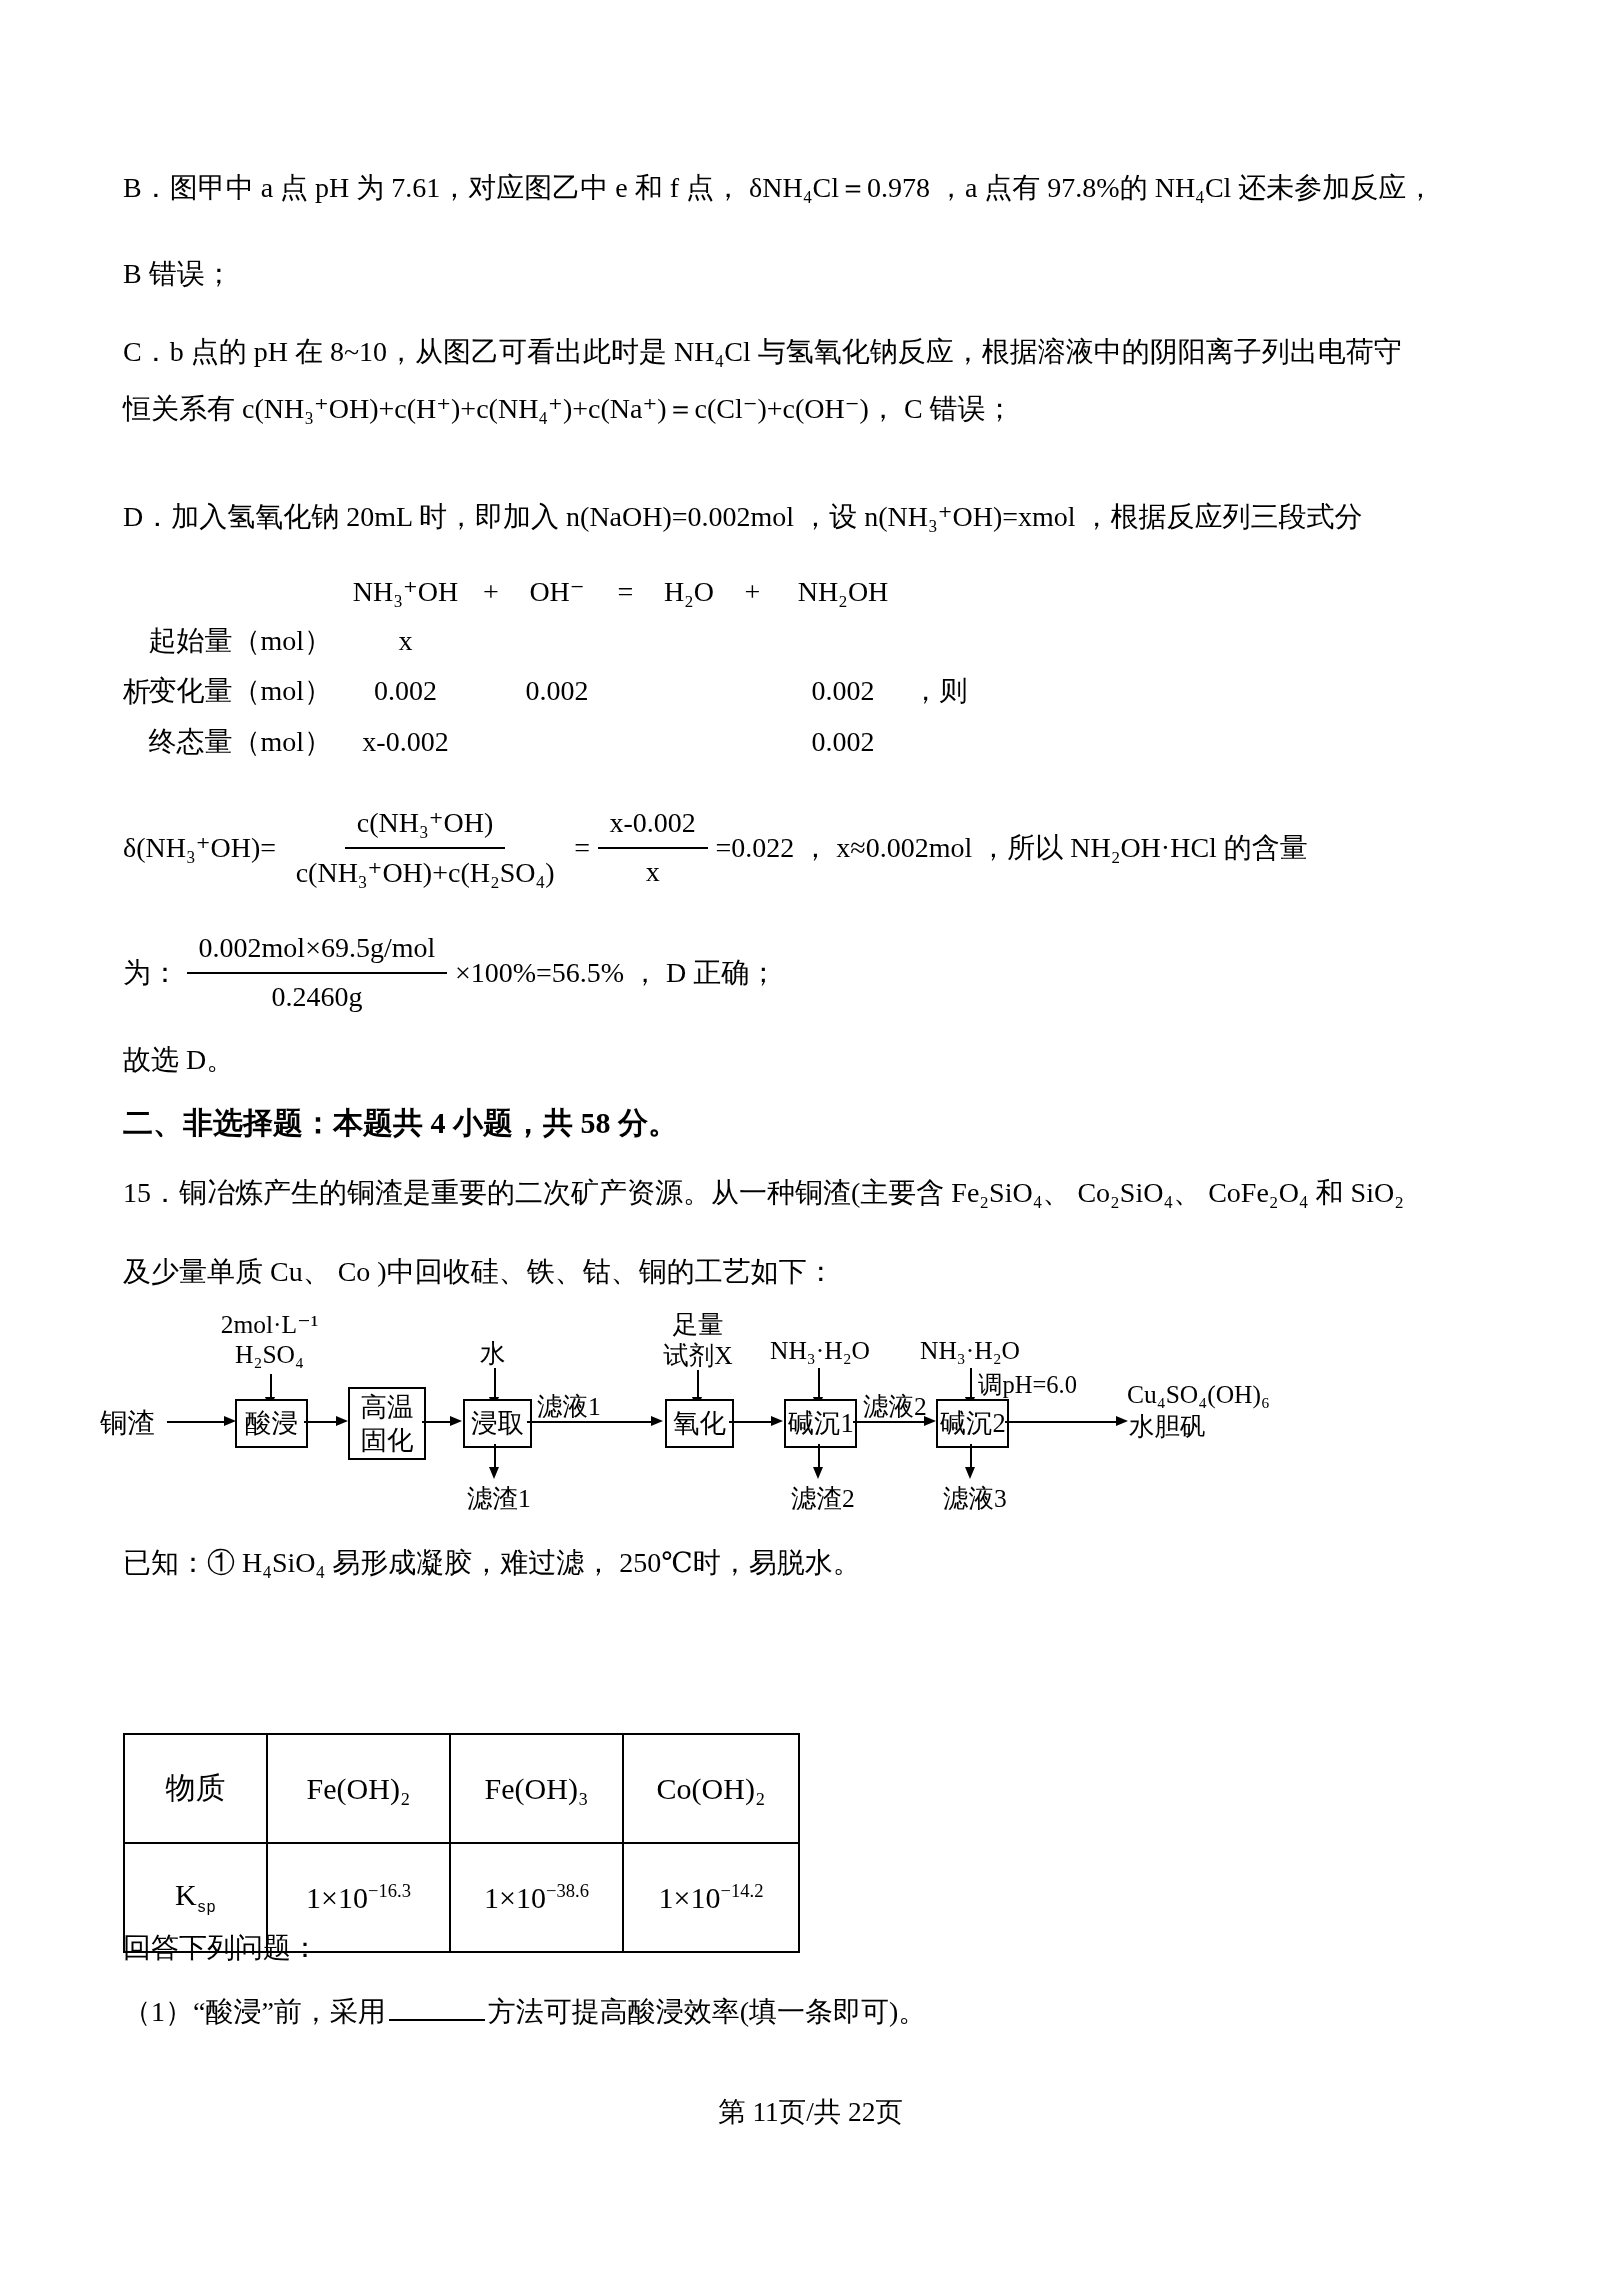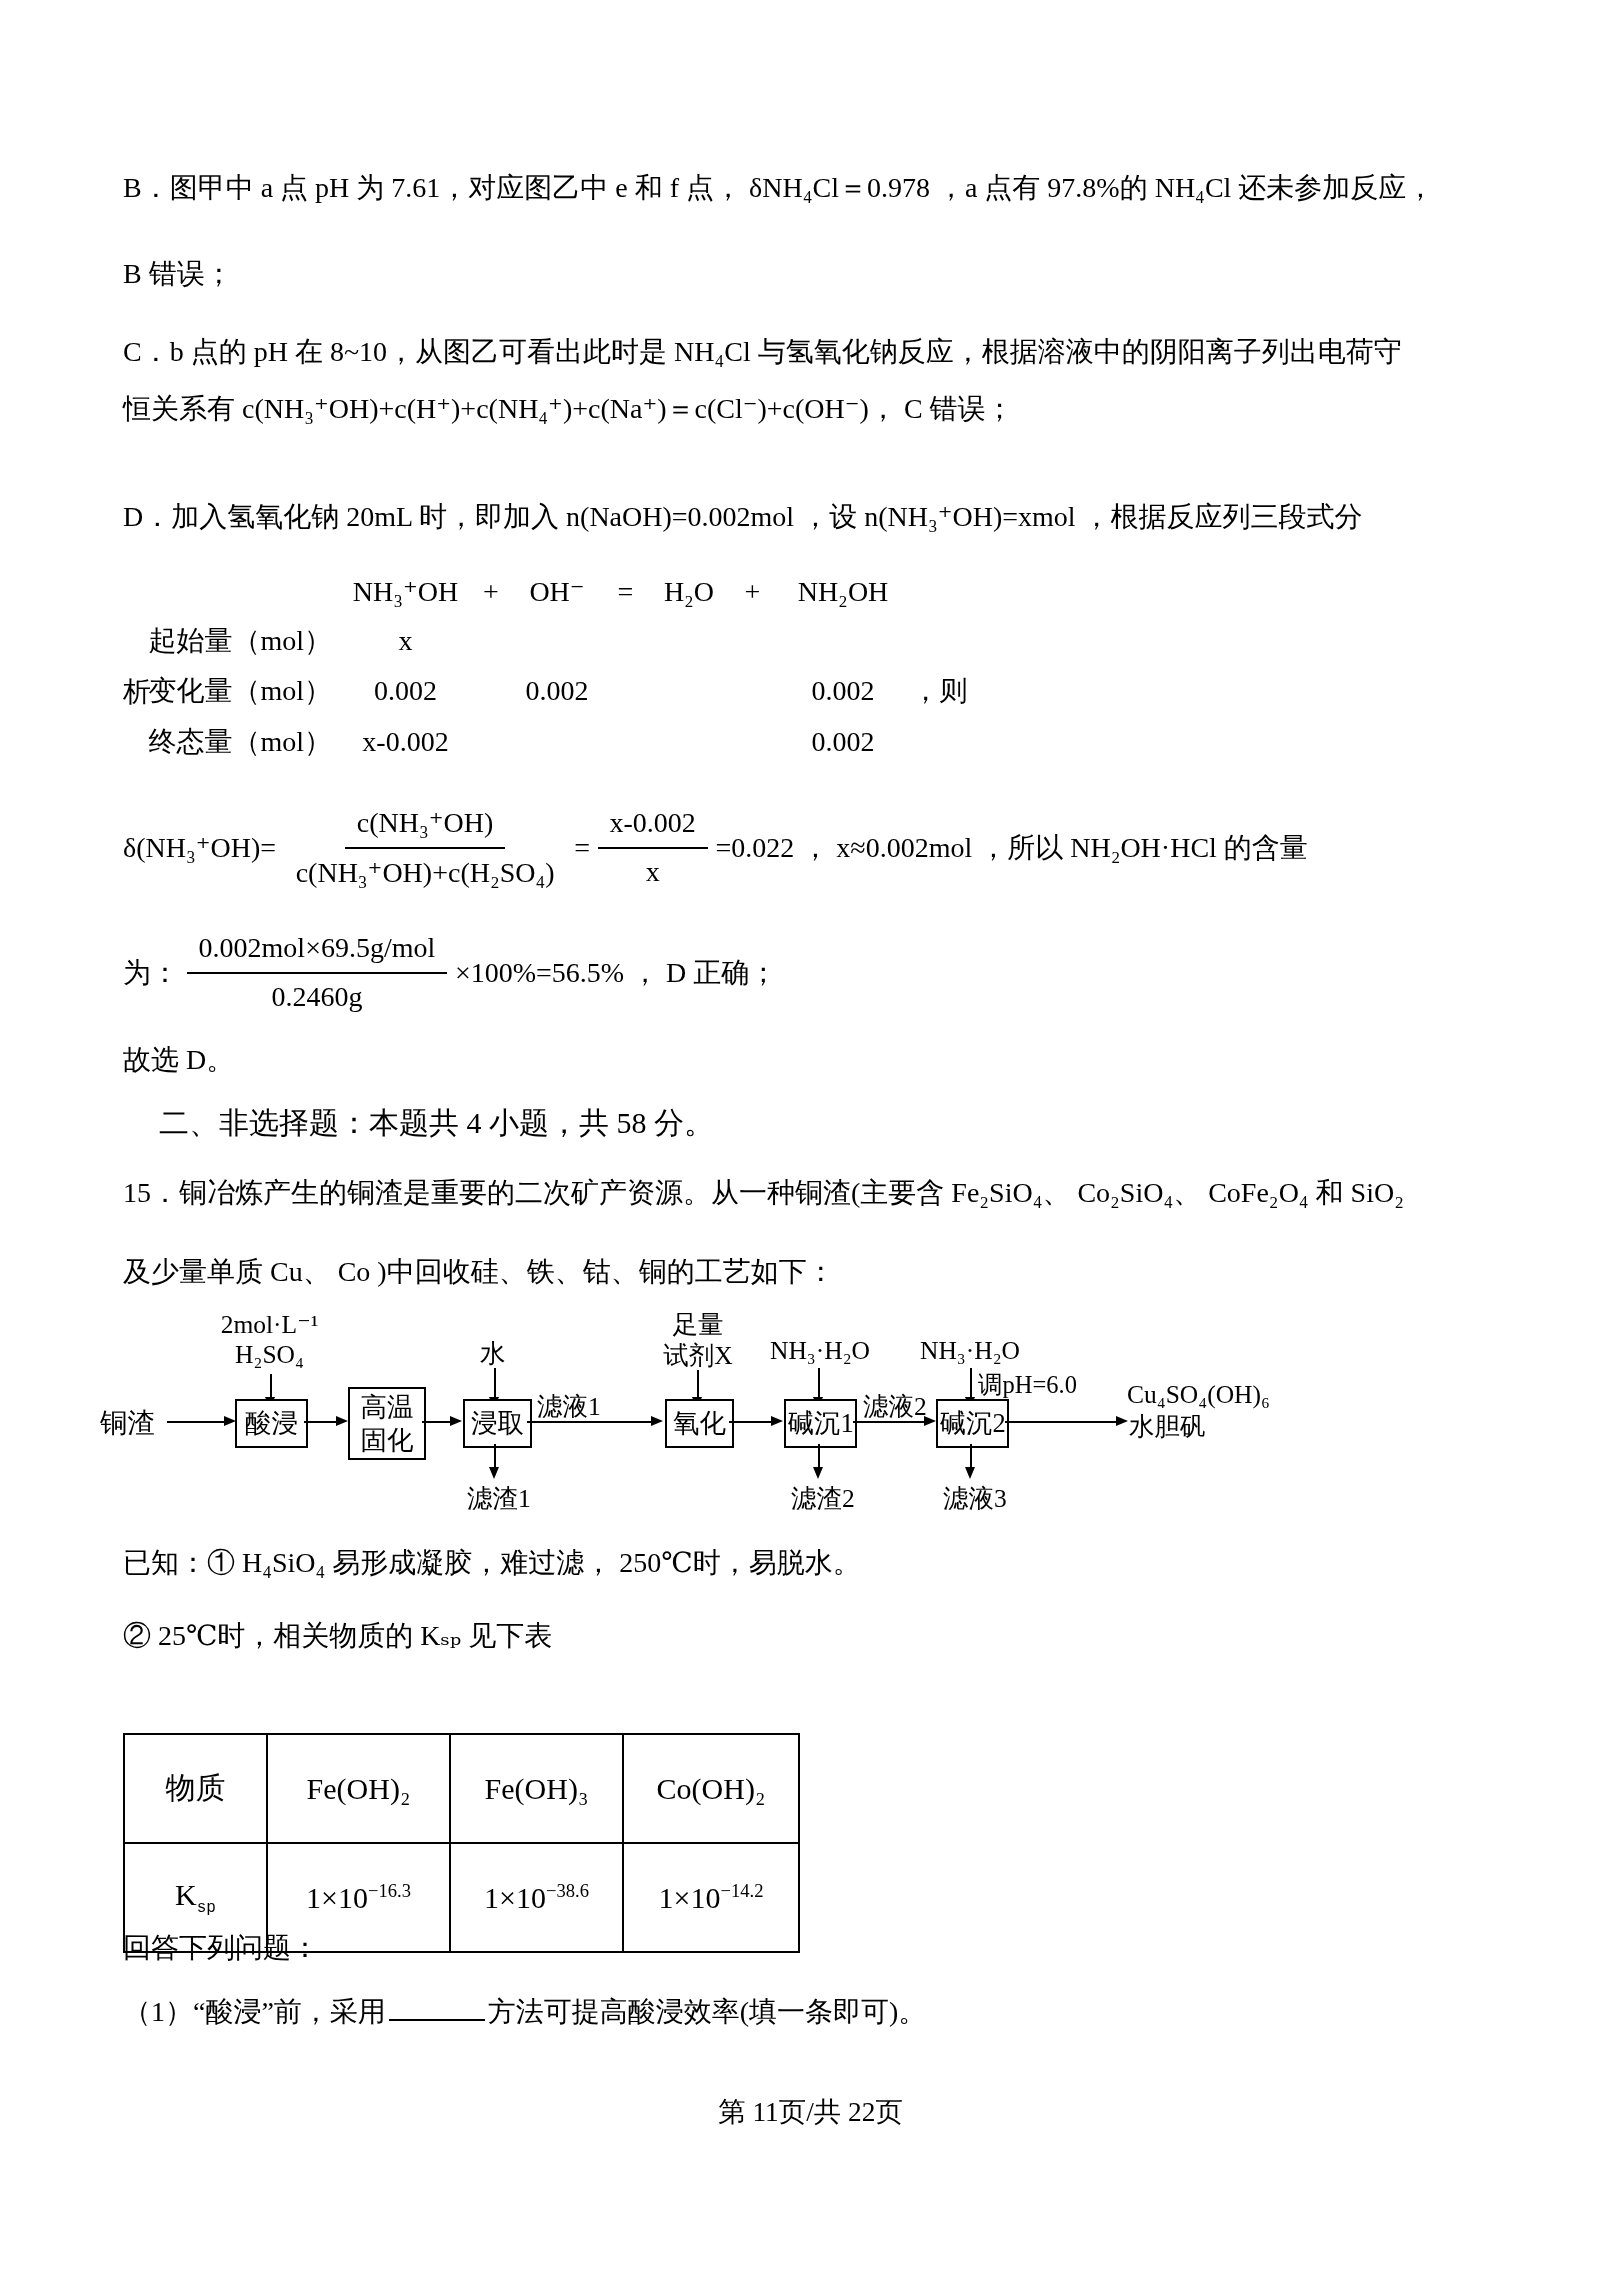--- a/index.html
+++ b/index.html
@@ -28,21 +28,21 @@
   .va{position:absolute;width:0;border-left:2px solid #000;}
   .va::after{content:"";position:absolute;left:-6.9px;bottom:-11.8px;border-left:5.9px solid transparent;
              border-right:5.9px solid transparent;border-top:12.7px solid #000;}
   
   .ksp{position:absolute;left:123px;top:1693px;border-collapse:collapse;border:2.9px solid #000;margin-top:40px;}
   .ksp td{border:2.5px solid #000;text-align:center;vertical-align:middle;font-size:30px;}
   .ksp tr{height:109px;}
   sup.e{font-size:18.6px;vertical-align:super;letter-spacing:0;}
   sub.s{font-size:16px;vertical-align:sub;font-family:Liberation Mono, monospace;}
   .blank{display:inline-block;width:96px;height:31px;border-bottom:2.5px solid #000;margin:0 2.9px;}
-  .bold{font-weight:400;margin-left:36px;}
+  .bold{font-weight:700;}
   .footer{position:absolute;left:0;top:2094px;width:100%;text-align:center;font-size:27.4px;}
 </style>
 </head>
 <body>
 
 <div id="page">
 
   <div class="line" style="top:169px">B．图甲中 a 点 pH 为 7.61，对应图乙中 e 和 f 点， δNH₄Cl＝0.978 ，a 点有 97.8%的 NH₄Cl 还未参加反应，</div>
   <div class="line" style="top:255px">B 错误；</div>
 
@@ -151,21 +151,20 @@
     <div class="box" style="left:838px;top:92px;width:69px;height:45px">碱沉2</div>
     <div class="va" style="left:872px;top:137px;height:23.5px"></div>
     <div class="lab" style="left:845px;top:174px">滤液3</div>
 
     <div class="ha" style="left:907px;top:114px;width:111px"></div>
     <div class="lab" style="left:1029px;top:73px">Cu₄SO₄(OH)₆</div>
     <div class="lab" style="left:1031px;top:102px">水胆矾</div>
   </div>
 
   <div class="line" style="top:1544px">已知：① H₄SiO₄ 易形成凝胶，难过滤， 250℃时，易脱水。</div>
-  <div class="line" style="top:1617px">② 25℃时，相关物质的 Kₛₚ 见下表</div>
 
   <table class="ksp">
     <tbody>
         <tr>
       <td style="width:139px">物质</td>
       <td style="width:179px">Fe(OH)₂</td>
       <td style="width:169px">Fe(OH)₃</td>
       <td style="width:172px">Co(OH)₂</td>
     </tr>
     <tr>

